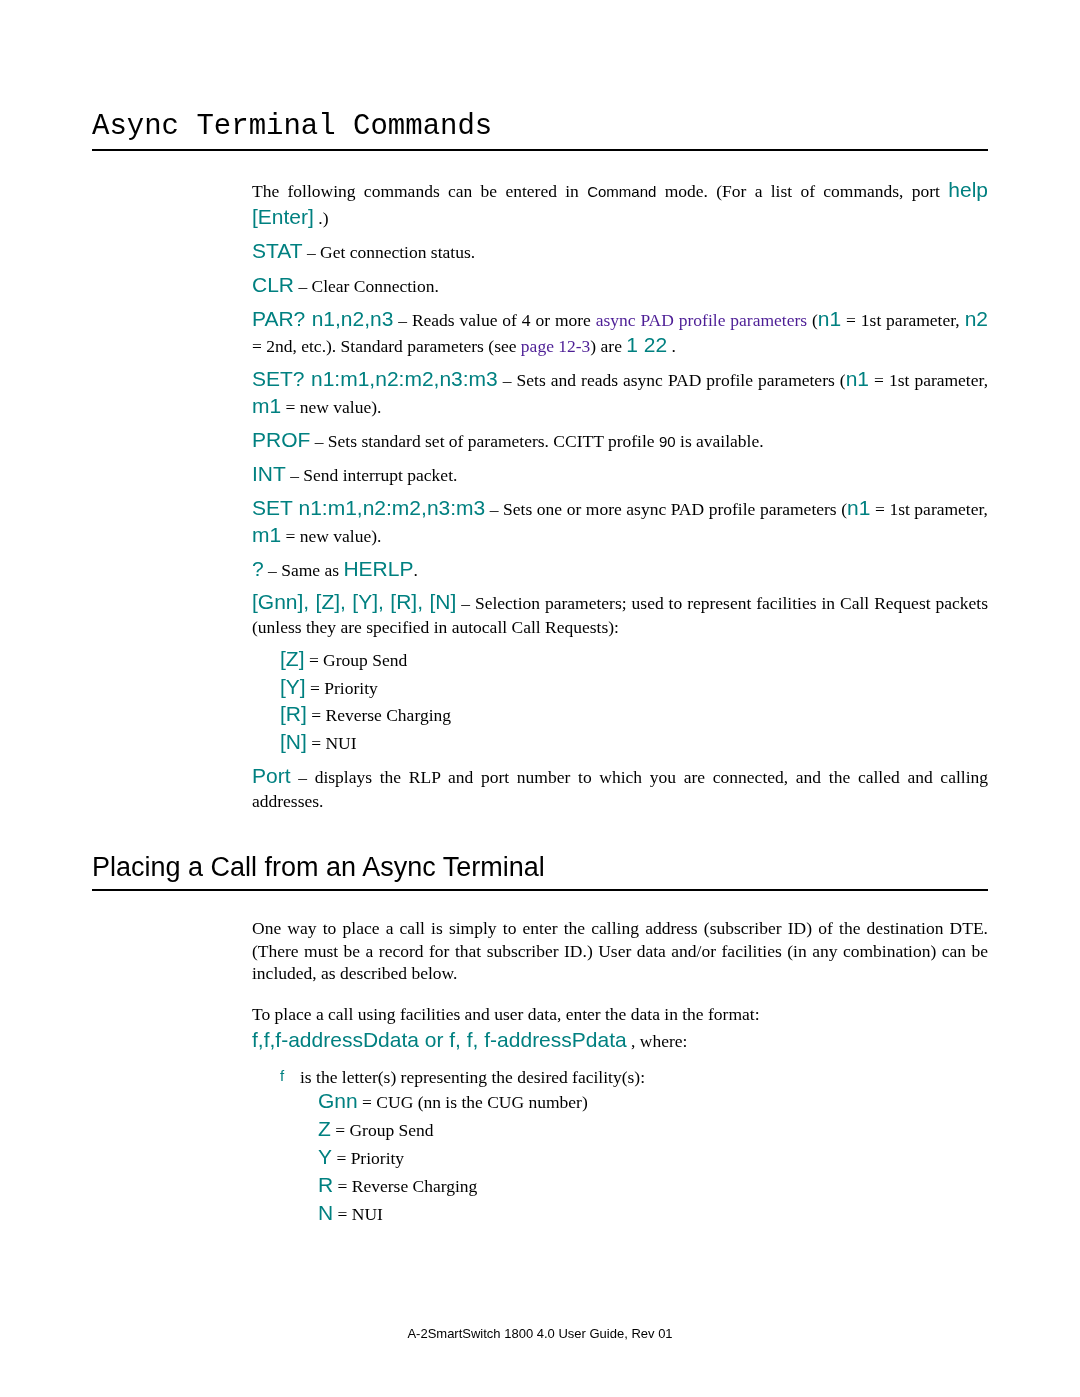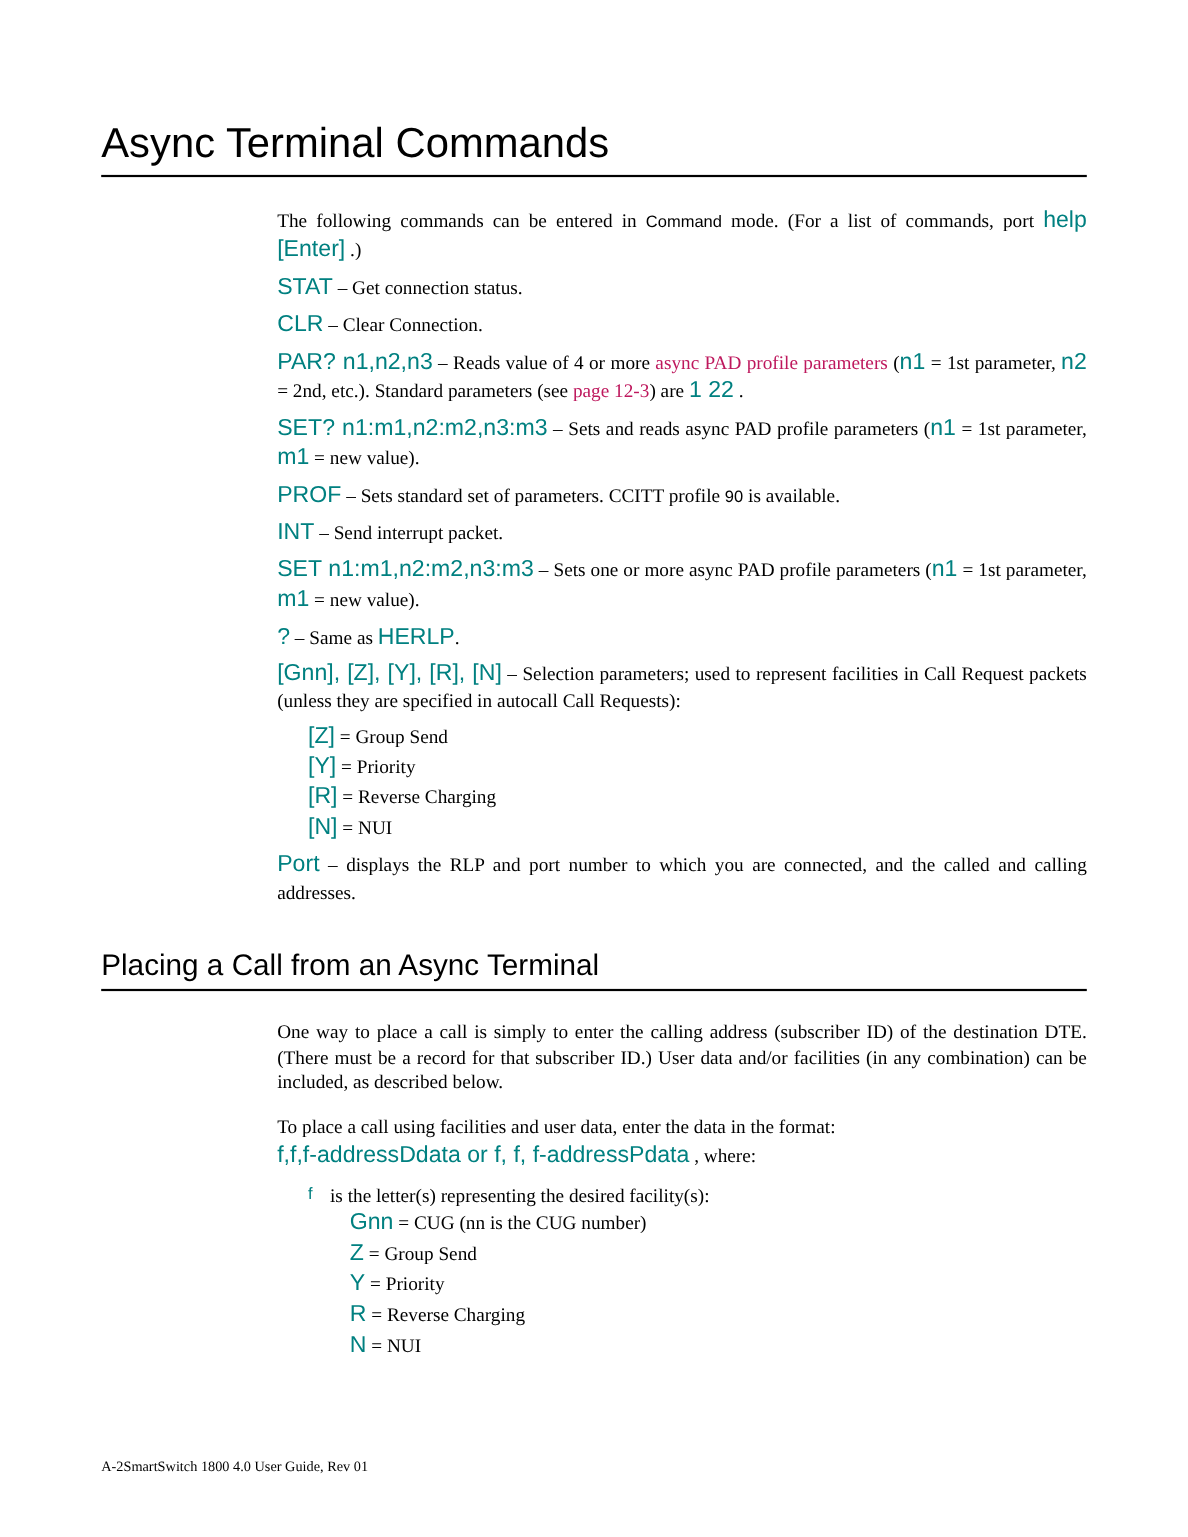--- a/index.html
+++ b/index.html
@@ -10,59 +10,59 @@
     color: #000;
     width: 1080px;
     height: 1397px;
     position: relative;
   }
   .page {
     padding: 110px 92px 60px 92px;
     box-sizing: border-box;
   }
   h1 {
-    font-family: Liberation Sans, sans-serif;
+    font-family: Liberation Mono, monospace;
     font-weight: 400;
-    font-size: 38px;
+    font-size: 29px;
     margin: 0 0 6px 0;
   }
   .rule {
     border-top: 2px solid #000;
     margin-bottom: 26px;
   }
   .body-col {
     margin-left: 160px;
     font-size: 17.5px;
     line-height: 1.28;
   }
   .body-col p {
     margin: 0 0 7px 0;
     text-align: justify;
   }
   .cmd { color: #008080; font-family: Arial, Helvetica, sans-serif; font-size: 21px; }
-  .link { color: #be185d; }
+  .link { color: #4c1d95; }
   .mono { font-family: Arial, Helvetica, sans-serif; font-size: 15px; }
   .indent1 { margin-left: 28px; }
   .tight p { margin: 0 0 1px 0; }
   .h2wrap { margin-top: 40px; }
   h2 {
     font-family: Arial, Helvetica, sans-serif;
     font-weight: 400;
     font-size: 27px;
     margin: 0 0 6px 0;
   }
   .footer {
     position: absolute;
     bottom: 56px;
     left: 92px;
     right: 92px;
-    font-family: Liberation Serif, serif;
+    font-family: Liberation Sans, sans-serif;
     font-size: 13px;
     display: flex;
-    justify-content: flex-start;
+    justify-content: center;
   }
   .def-row { display:flex; margin:0 0 2px 0; }
   .def-key { color:#008080; font-family: Arial, Helvetica, sans-serif; font-size:15px; width:20px; flex-shrink:0; }
   .def-body { }
   .def-indent { margin-left:18px; }
 </style>
 </head>
 <body>
 
 <div class="page">

